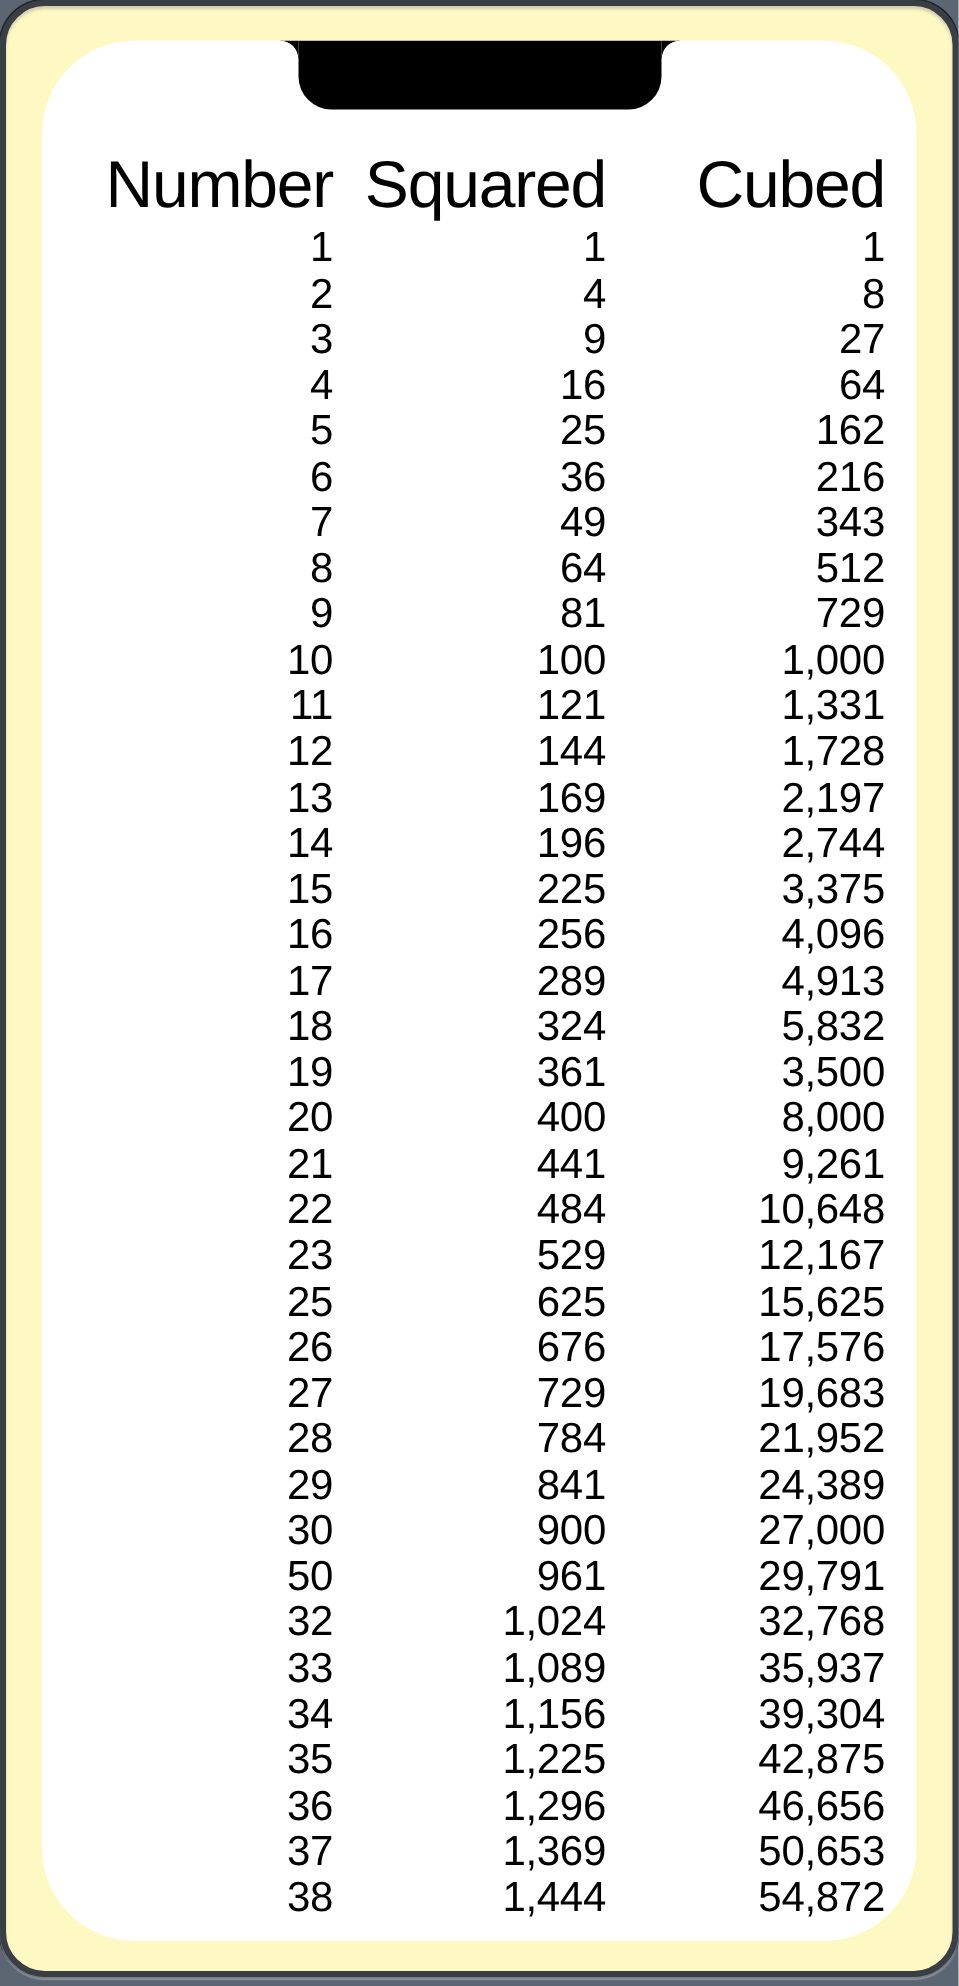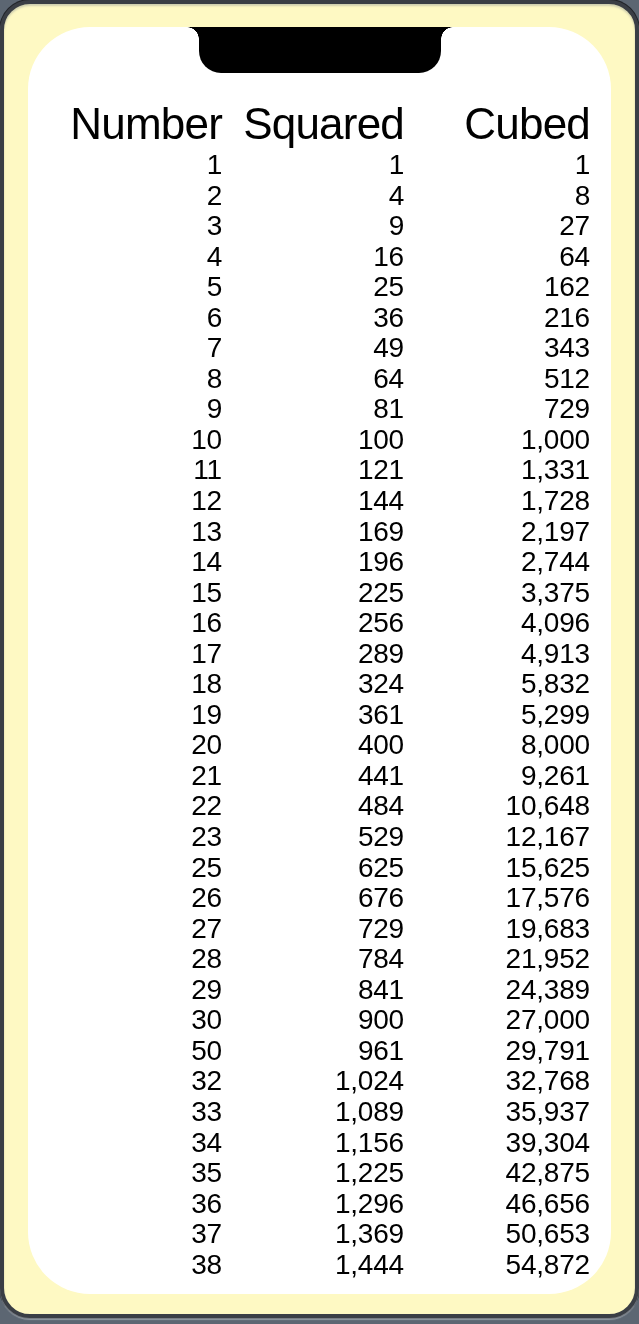--- a/index.html
+++ b/index.html
@@ -195,21 +195,21 @@
             <td>4,913</td>
           </tr>
           <tr>
             <td>18</td>
             <td>324</td>
             <td>5,832</td>
           </tr>
           <tr>
             <td>19</td>
             <td>361</td>
-            <td>5,299</td>
+            <td>3,500</td>
           </tr>
           <tr>
             <td>20</td>
             <td>400</td>
             <td>8,000</td>
           </tr>
           <tr>
             <td>21</td>
             <td>441</td>
             <td>9,261</td>

